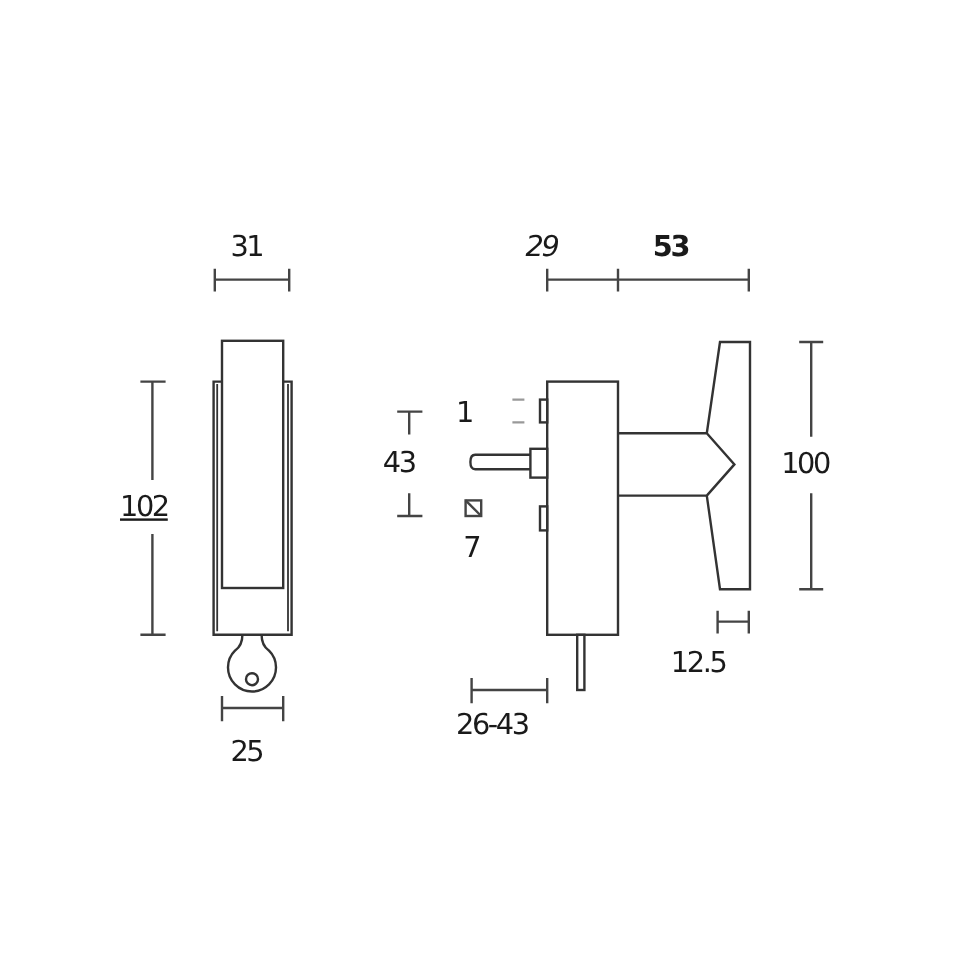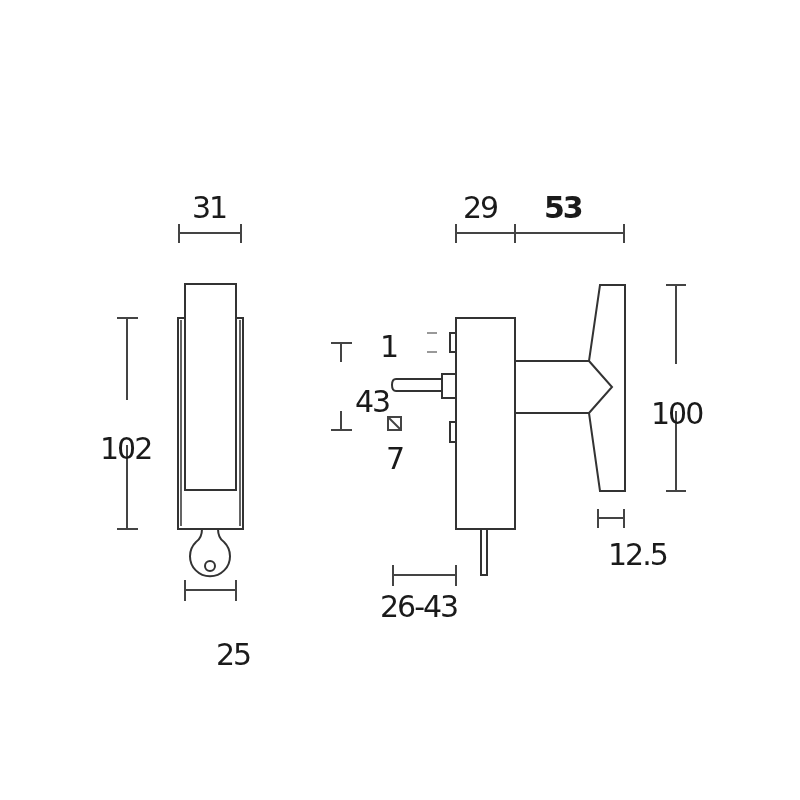--- a/index.html
+++ b/index.html
@@ -1,19 +1,19 @@
 <!DOCTYPE html>
 <html><head>
 <meta charset="utf-8">
 <style>
   html, body { margin:0; padding:0; background:#ffffff; }
   body { width:800px; height:800px; position:relative; overflow:hidden;
          font-family:"DejaVu Sans", sans-serif; }
   svg { position:absolute; left:0; top:0; }
-  .lbl { position:absolute; font-family:"DejaVu Sans", sans-serif; font-size:30px;
+  .lbl { position:absolute; font-family:"DejaVu Sans", sans-serif; font-size:24px;
          color:#1a1a1a; letter-spacing:-2px; line-height:1; white-space:nowrap; }
 </style>
 </head>
 <body>
 
 <svg width="800" height="800" viewBox="0 0 800 800">
   <g fill="none" stroke="#333" stroke-width="2">
 
     <g>
       <rect x="185" y="284" width="51" height="206"></rect>
@@ -45,22 +45,22 @@
     <path d="M393 565 V586 M393 575 H456 M456 565 V586"></path>
     <path stroke="#999" d="M427 333 H437 M427 352 H437"></path>
     <g>
       <rect x="388" y="417" width="13" height="13"></rect>
       <path d="M388 417 L401 430"></path>
     </g>
   </g>
 </svg>
 
 <div class="lbl" style="left:192px;top:193px;">31</div>
-<div class="lbl" style="left:100px;top:434px;">102</div>
-<div class="lbl" style="left:192px;top:640px;margin-left:24px;">25</div>
-<div class="lbl" style="left:463px;top:193px;">29</div>
+<div class="lbl" style="left:100px;top:410px;text-decoration:underline;">102</div>
+<div class="lbl" style="left:192px;top:614px;">25</div>
+<div class="lbl" style="left:438px;top:193px;font-style:italic;">29</div>
 <div class="lbl" style="left:544px;top:193px;font-weight:bold;">53</div>
-<div class="lbl" style="left:651px;top:374px;margin-top:25px;">100</div>
-<div class="lbl" style="left:608px;top:540px;">12.5</div>
-<div class="lbl" style="left:319px;top:387px;margin-left:36px;">43</div>
+<div class="lbl" style="left:651px;top:374px;">100</div>
+<div class="lbl" style="left:559px;top:540px;">12.5</div>
+<div class="lbl" style="left:319px;top:373px;">43</div>
 <div class="lbl" style="left:380px;top:332px;">1</div>
 <div class="lbl" style="left:386px;top:444px;">7</div>
 <div class="lbl" style="left:380px;top:592px;">26-43</div>
 
 </body></html>

